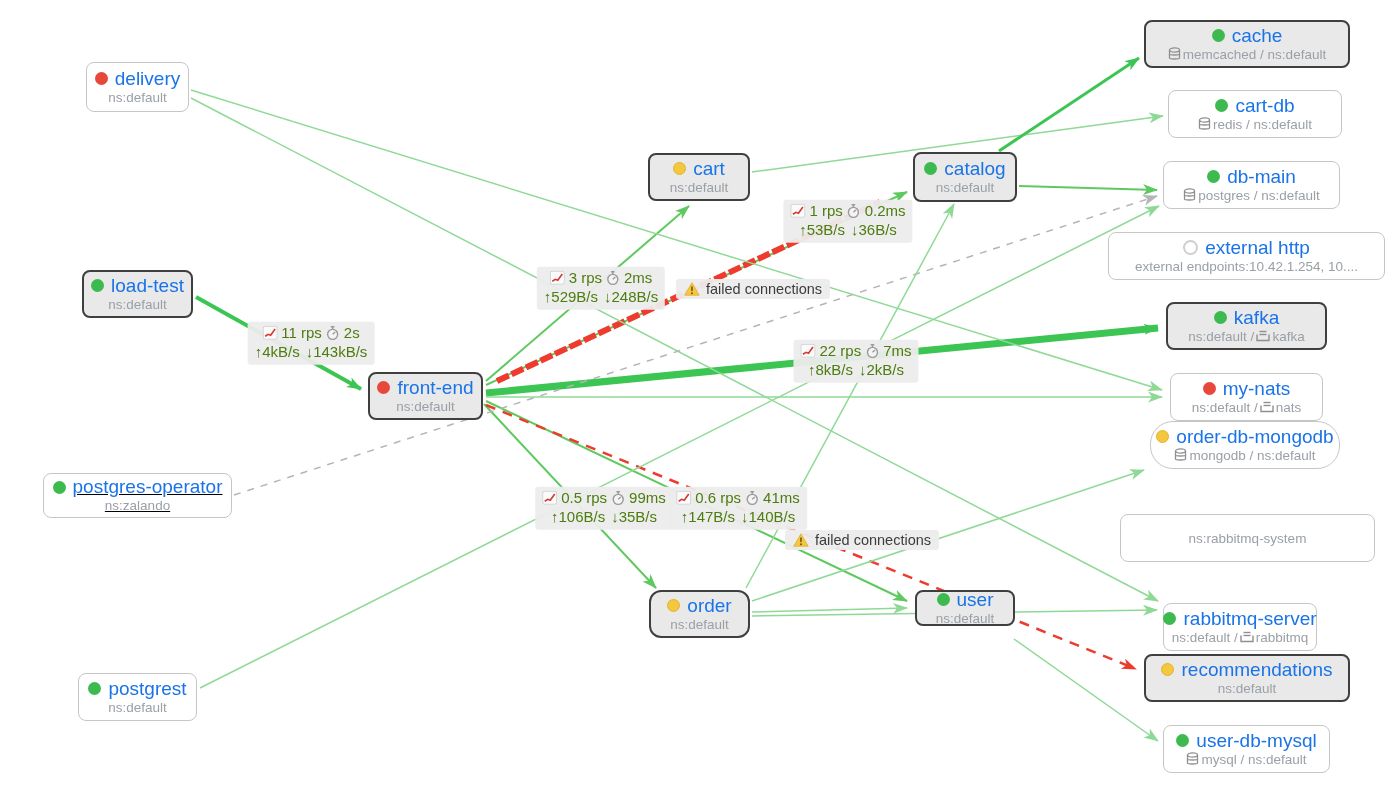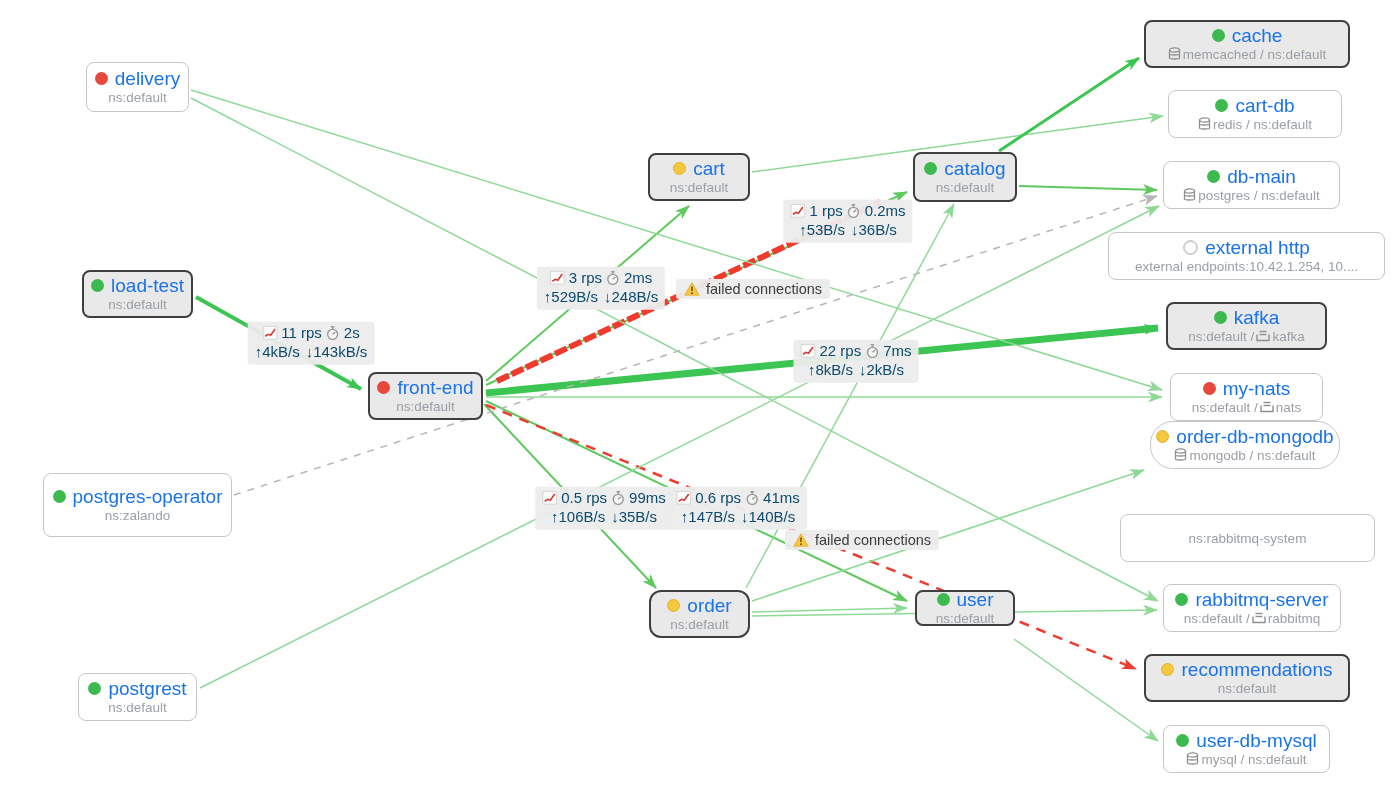--- a/index.html
+++ b/index.html
@@ -13,21 +13,21 @@
   .row1{display:flex;align-items:center;gap:7px;line-height:1.05;}
   .dot{width:13px;height:13px;border-radius:50%;flex:0 0 auto;}
   .dot-green{background:#3cba50;}
   .dot-red{background:#e8483c;}
   .dot-yellow{background:#f3c73e;border:1px solid #e6b32a;box-sizing:border-box;}
   .dot-hollow{background:#fff;border:2px solid #cfcfcf;width:11px;height:11px;box-sizing:content-box;}
   .title{font-size:19px;color:#1a73e8;white-space:nowrap;}
   .row2{font-size:13.5px;color:#9aa0a6;display:flex;align-items:center;gap:2px;margin-top:1px;white-space:nowrap;line-height:1.15;}
   .ic{display:inline-flex;align-items:center;}
   .metric{position:absolute;transform:translate(-50%,-50%);z-index:2;background:rgba(236,236,236,0.95);
-          border-radius:3px;padding:2px 7px 3px;font-size:15px;color:#0c4a6e;text-align:center;
+          border-radius:3px;padding:2px 7px 3px;font-size:15px;color:#4d7c0f;text-align:center;
           line-height:1.25;white-space:nowrap;}
   .m1{display:flex;align-items:center;gap:4px;justify-content:center;}
   .m2{display:flex;gap:6px;justify-content:center;}
   .warn{position:absolute;transform:translate(-50%,-50%);z-index:2;background:rgba(236,236,236,0.95);
         border-radius:3px;padding:2px 8px;font-size:14.5px;color:#3c3c3c;display:flex;align-items:center;gap:6px;
         white-space:nowrap;}
 </style>
 </head>
 <body>
 
@@ -259,21 +259,21 @@
       </div>
       <div class="node hl" style="left: 368px; top: 372px; width: 115px; height: 48px;">
         <div class="row1">
           <span class="dot dot-red"></span>
           <span class="title">front-end</span>
         </div>
         <div class="row2">
           <span>ns:default</span>
         </div>
       </div>
-      <div class="node" style="left: 43px; top: 473px; width: 189px; height: 64px;">
+      <div class="node" style="left: 43px; top: 473px; width: 189px; height: 45px; text-decoration: underline;">
         <div class="row1">
           <span class="dot dot-green"></span>
           <span class="title">postgres-operator</span>
         </div>
         <div class="row2">
           <span>ns:zalando</span>
         </div>
       </div>
       <div class="node" style="left: 78px; top: 673px; width: 119px; height: 48px;">
         <div class="row1">
@@ -425,21 +425,21 @@
             </svg>
           </span>
           <span>mongodb / ns:default</span>
         </div>
       </div>
       <div class="node" style="left: 1120px; top: 514px; width: 255px; height: 48px;">
         <div class="row2">
           <span>ns:rabbitmq-system</span>
         </div>
       </div>
-      <div class="node" style="left: 1163px; top: 584px; width: 178px; height: 48px;">
+      <div class="node" style="left: 1163px; top: 603px; width: 154px; height: 48px;">
         <div class="row1">
           <span class="dot dot-green"></span>
           <span class="title">rabbitmq-server</span>
         </div>
         <div class="row2">
           <span>ns:default / </span>
           <span class="ic">
             <svg width="14" height="12" viewBox="0 0 14 12">
               <line x1="3.5" y1="1.5" x2="10.5" y2="1.5" stroke="#8f8f8f" stroke-width="1.4"></line>
               <line x1="3.5" y1="4.5" x2="10.5" y2="4.5" stroke="#8f8f8f" stroke-width="1.4"></line>

